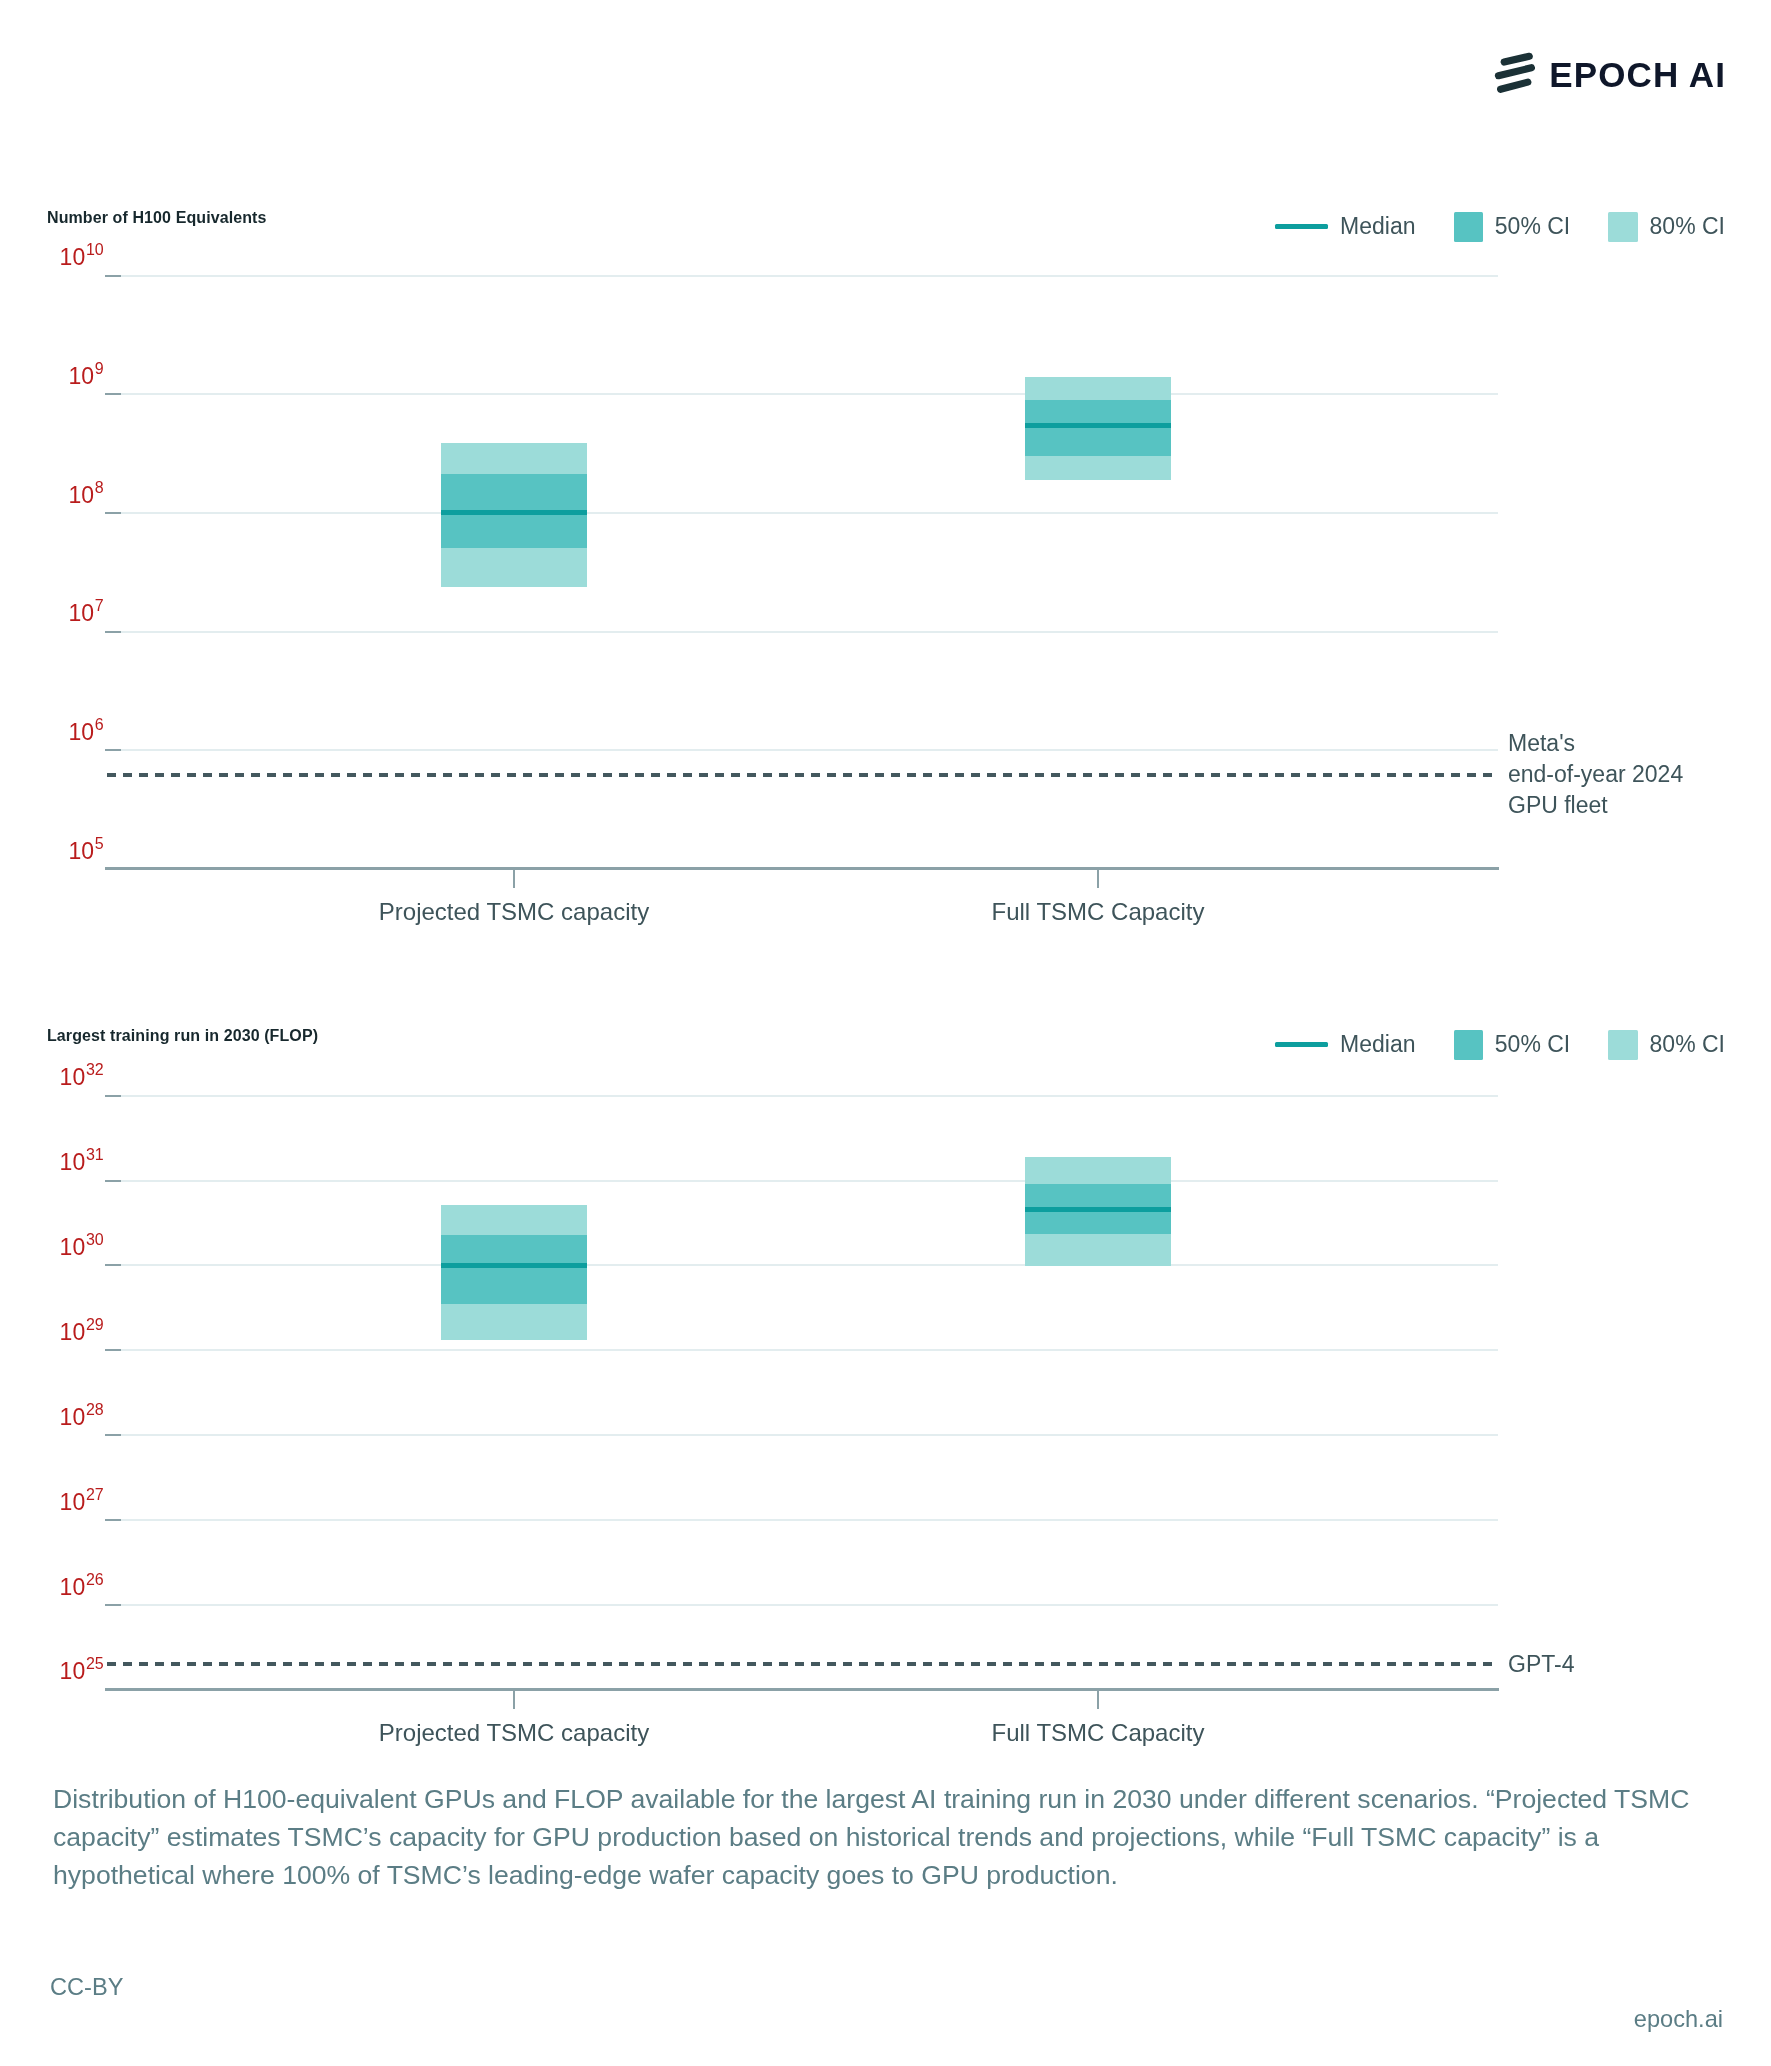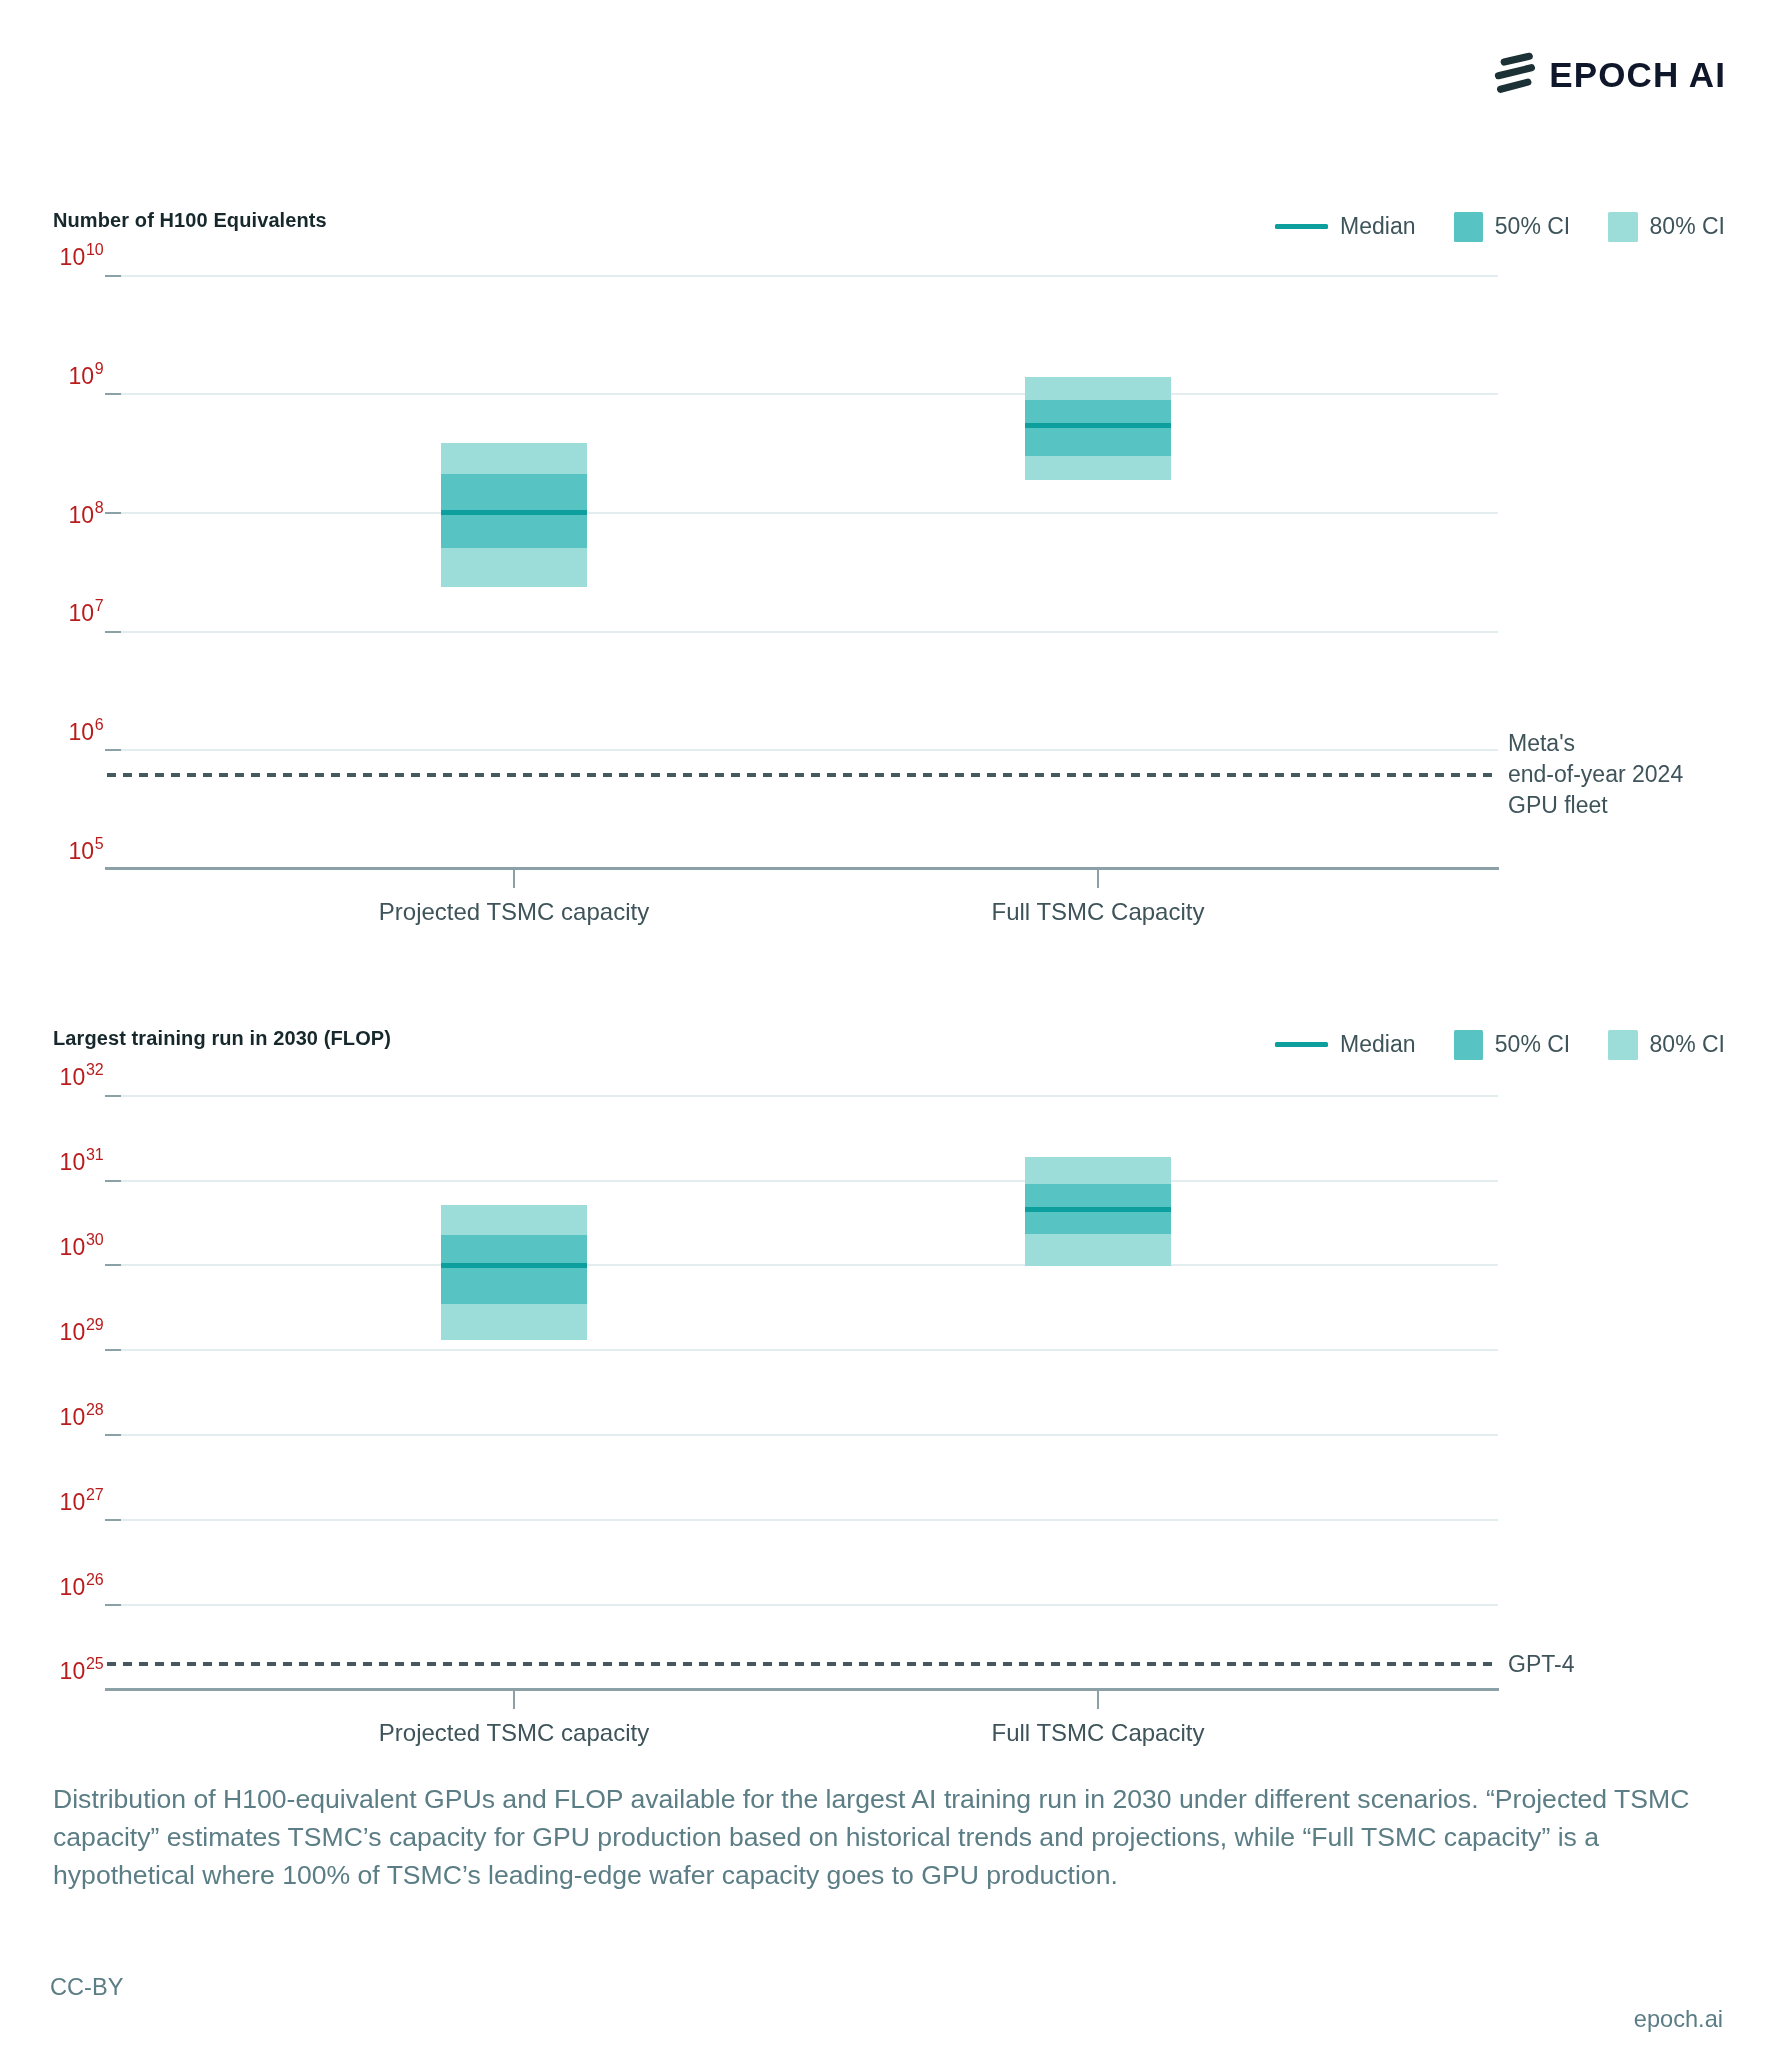--- a/index.html
+++ b/index.html
@@ -4,21 +4,21 @@
 <style>
   html,body{margin:0;padding:0;background:#ffffff;}
   .page{position:relative;width:1772px;height:2066px;background:#ffffff;overflow:hidden;
         font-family:"Liberation Sans",sans-serif;}
   .abs{position:absolute;}
   .main-title{left:53px;top:55px;width:1343px;
 ary    font-family:"Liberation Serif",serif;font-size:36px;line-height:47px;
     color:#1c3036;white-space:pre-line;letter-spacing:0.1px;}
   .logo{top:52px;right:46px;display:flex;align-items:center;gap:14.8px;}
   .logo-text{font-size:35px;font-weight:700;color:#0f172a;letter-spacing:1.1px;}
-  .section-title{left:53px;width:664px;font-size:20px;font-weight:700;color:#17282d;letter-spacing:0.1px;}
+  .section-title{left:47px;width:664px;font-size:16px;font-weight:700;color:#17282d;letter-spacing:0.1px;}
   .legend{right:47px;display:flex;align-items:center;gap:38px;}
   .legend-item{display:flex;align-items:center;gap:11.8px;font-size:23px;color:#3e545a;}
   .legend-line{width:53px;height:5.2px;border-radius:1.5px;}
   .legend-swatch{width:29.5px;height:29.5px;border-radius:1.5px;display:inline-block;}
   .gridline{height:2.2px;}
   .axis-line{height:3px;}
   .tick{height:2.2px;}
   .ylabel{width:81px;text-align:right;font-size:23px;color:#b91c1c;}
   .ylabel sup{font-size:16px;position:relative;top:-1.5px;left:0.7px;}
   .cat-tick{width:2.2px;}
@@ -67,21 +67,21 @@
     </div>
     <div class="plot-layer">
         <div class="abs gridline" style="left: 120px; width: 1378px; top: 275px; background: rgb(227, 237, 239);"></div>
         <div class="abs tick" style="left: 105px; width: 15.5px; top: 275px; background: rgb(139, 161, 167);"></div>
         <div class="abs ylabel" style="left: 22px; top: 242px;">10<sup>10</sup></div>
         <div class="abs gridline" style="left: 120px; width: 1378px; top: 393px; background: rgb(227, 237, 239);"></div>
         <div class="abs tick" style="left: 105px; width: 15.5px; top: 393px; background: rgb(139, 161, 167);"></div>
         <div class="abs ylabel" style="left: 22px; top: 361px;">10<sup>9</sup></div>
         <div class="abs gridline" style="left: 120px; width: 1378px; top: 512px; background: rgb(227, 237, 239);"></div>
         <div class="abs tick" style="left: 105px; width: 15.5px; top: 512px; background: rgb(139, 161, 167);"></div>
-        <div class="abs ylabel" style="left: 22px; top: 480px; margin-top: 20px;">10<sup>8</sup></div>
+        <div class="abs ylabel" style="left: 22px; top: 480px;">10<sup>8</sup></div>
         <div class="abs gridline" style="left: 120px; width: 1378px; top: 631px; background: rgb(227, 237, 239);"></div>
         <div class="abs tick" style="left: 105px; width: 15.5px; top: 631px; background: rgb(139, 161, 167);"></div>
         <div class="abs ylabel" style="left: 22px; top: 598px;">10<sup>7</sup></div>
         <div class="abs gridline" style="left: 120px; width: 1378px; top: 749px; background: rgb(227, 237, 239);"></div>
         <div class="abs tick" style="left: 105px; width: 15.5px; top: 749px; background: rgb(139, 161, 167);"></div>
         <div class="abs ylabel" style="left: 22px; top: 717px;">10<sup>6</sup></div>
         <div class="abs axis-line" style="left: 105px; width: 1394px; top: 867px; background: rgb(139, 161, 167);"></div>
         <div class="abs ylabel" style="left: 22px; top: 836px;">10<sup>5</sup></div>
         <div class="abs ref-line" style="left: 107px; width: 1391px; top: 773px; background: repeating-linear-gradient(90deg, rgb(68, 88, 94) 0px, rgb(68, 88, 94) 8.9px, transparent 8.9px, transparent 16px);"></div>
         <div class="abs ref-label" style="left: 1508px; top: 728px; width: 244px;">Meta's

